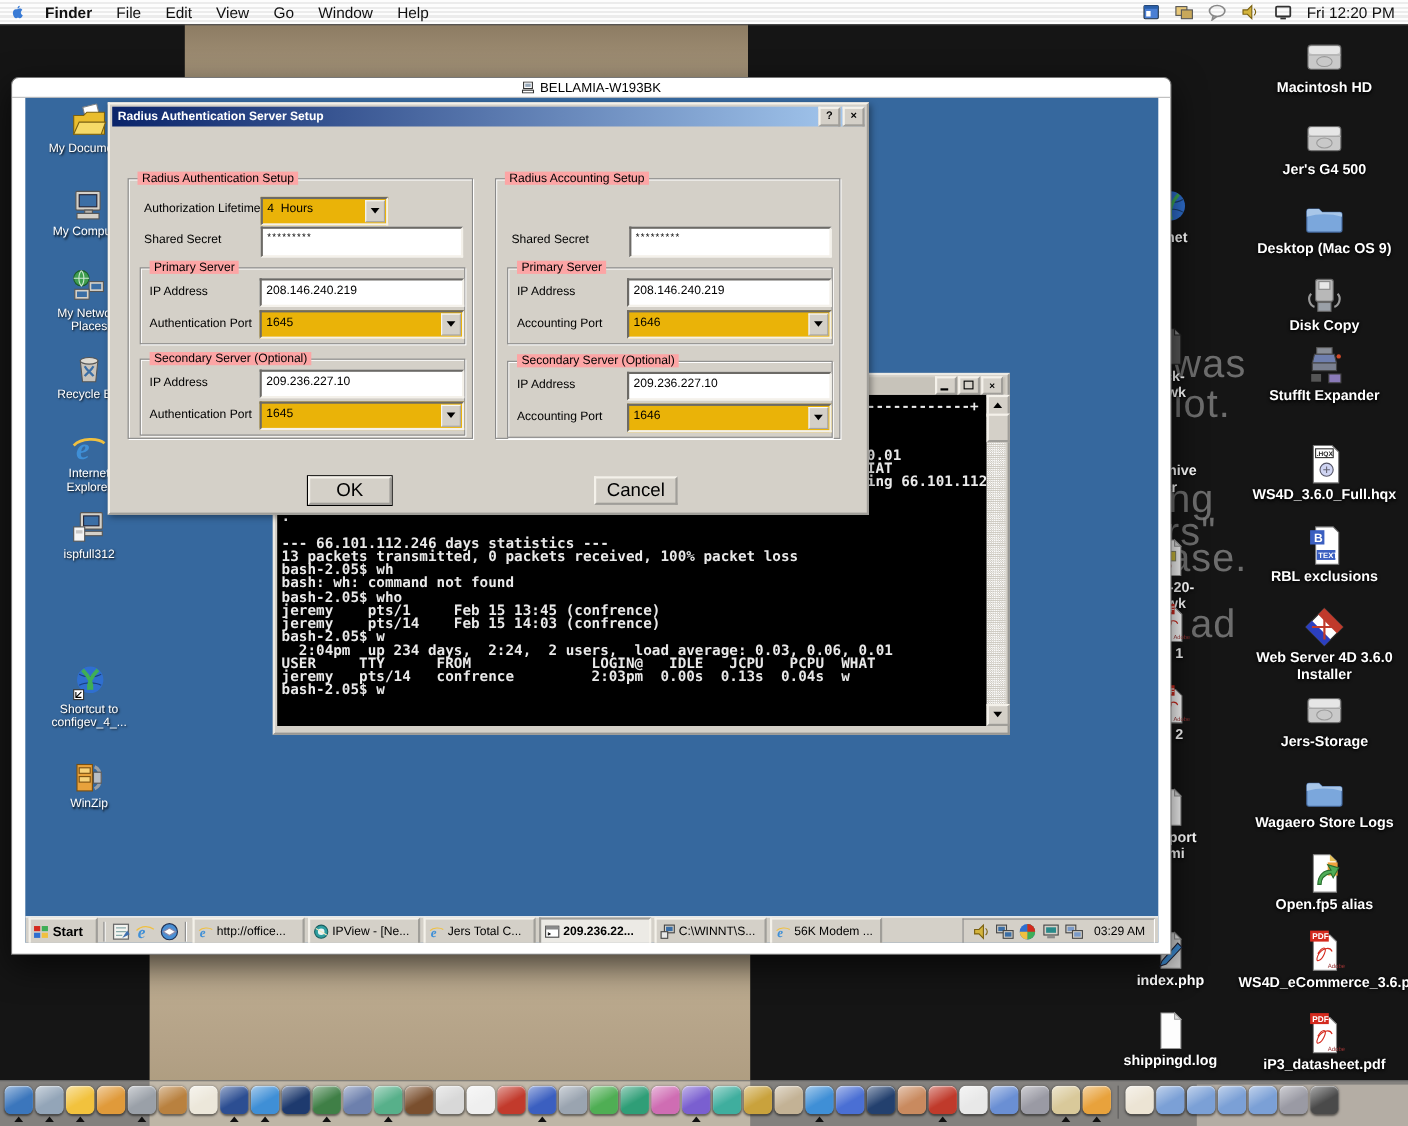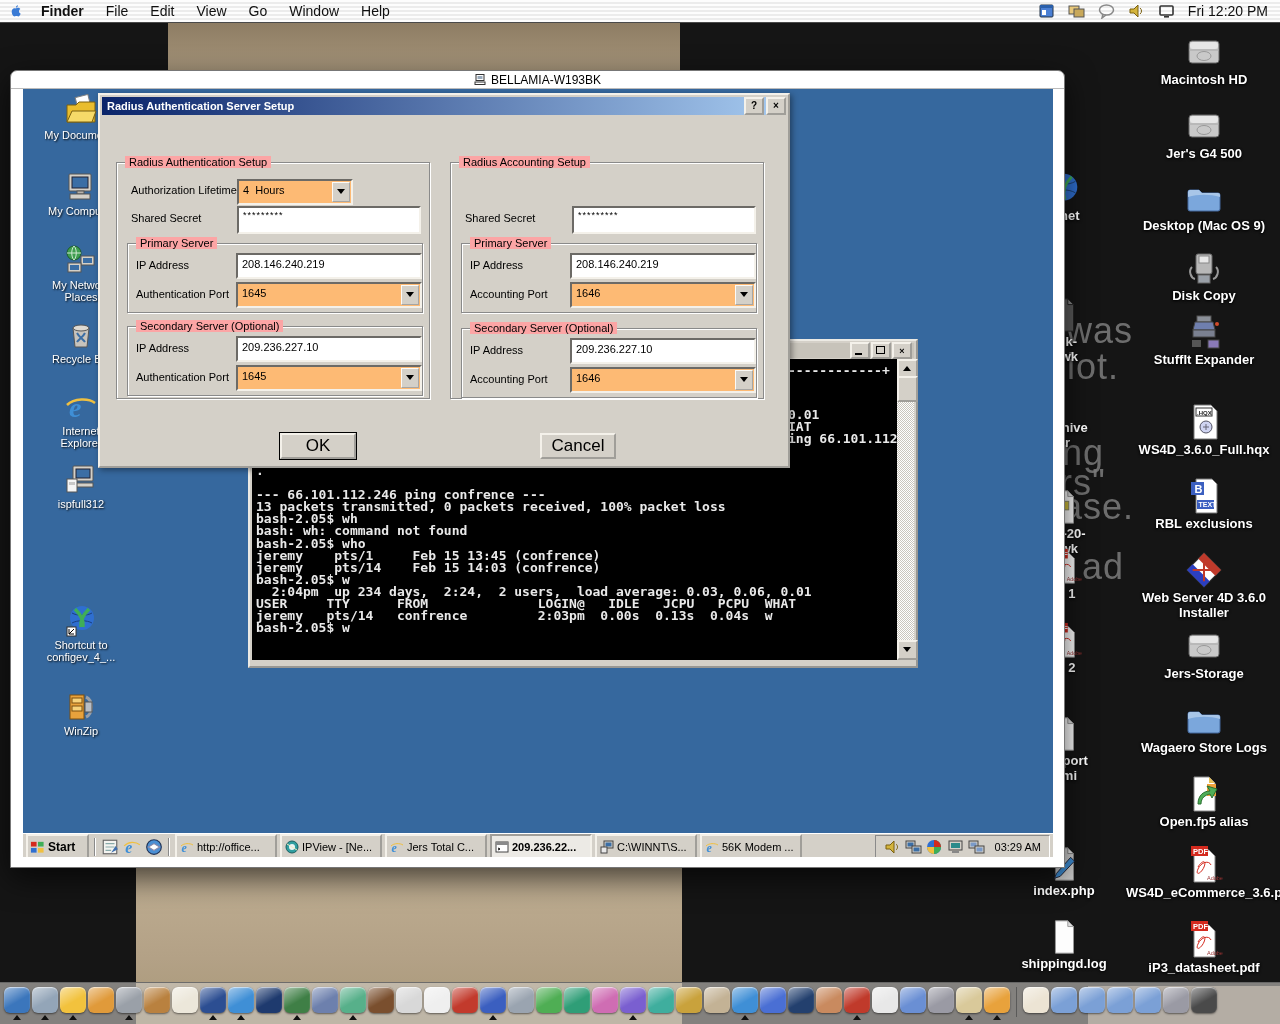--- a/index.html
+++ b/index.html
@@ -37,21 +37,21 @@
   .wicon{position:absolute;left:18px;width:80px;text-align:center}
   .wicon .wig{width:34px;height:34px;margin:0 auto}
   .wicon .wlbl{font-size:11px;color:#fff;text-shadow:1px 1px 2px #000;line-height:12px;margin-top:1px}
   .lbl{position:absolute;font-size:11px;color:#000;white-space:nowrap}
   .gbox{position:absolute;border:1px solid #8a8a8a;box-shadow:1px 1px 0 #fff,inset 1px 1px 0 #fff}
   .glabel{position:absolute;top:-7px;left:8px;background:#fca5a5;padding:0 4px;font-size:11px;white-space:nowrap}
   .field{position:absolute;background:#fff;border-top:2px solid #6c6a66;border-left:2px solid #6c6a66;
          border-bottom:2px solid #f4f1ea;border-right:2px solid #f4f1ea}
   .fval{display:block;font-size:11px;padding:3px 0 0 4px;color:#000;white-space:pre}
   .sec{font-size:9px;letter-spacing:1px;padding-top:2px}
-  .combo{position:absolute;height:22px;background:#fdba74;border-top:2px solid #6c6a66;border-left:2px solid #6c6a66;
+  .combo{position:absolute;height:22px;background:#eab308;border-top:2px solid #6c6a66;border-left:2px solid #6c6a66;
          border-bottom:2px solid #f4f1ea;border-right:2px solid #f4f1ea}
   .cval{display:block;font-size:11px;padding:3px 0 0 4px;color:#000;white-space:pre}
   .carrow{position:absolute;top:1px;right:1px;bottom:1px;width:16px;background:#D4D0C8;border:1px outset #fbfaf7}
   .carrow::after{content:"";position:absolute;left:4px;top:6px;border-left:4px solid transparent;
                  border-right:4px solid transparent;border-top:5px solid #000}
   .btn3d{position:absolute;background:#D4D0C8;border:2px outset #f4f1ea;font-size:17px;color:#000;
          display:flex;align-items:center;justify-content:center}
   .btn3d.default{box-shadow:0 0 0 1px #000}
   .tbtn{width:16px;height:14px;background:#D4D0C8;border:2px outset #f4f1ea;font-size:10px;font-weight:bold;
         color:#000;display:flex;align-items:center;justify-content:center;line-height:1}
@@ -536,21 +536,21 @@
       <div id="term-screen">
         <div id="term-frags">
             <div class="tline" style="top: 6px; left: 0px;">------------+</div>
             <div class="tline" style="top: 50px; left: 0px;">0.01</div>
             <div class="tline" style="top: 62px; left: 0px;">IAT</div>
             <div class="tline" style="top: 74px; left: 0px;">ing 66.101.112</div>
           </div>
         <div id="term-lines">
             <div class="tline">.</div>
             <div class="tline"> </div>
-            <div class="tline">--- 66.101.112.246 ping confrence ---</div>
+            <div class="tline">--- 66.101.112.246 days statistics ---</div>
             <div class="tline">13 packets transmitted, 0 packets received, 100% packet loss</div>
             <div class="tline">bash-2.05$ wh</div>
             <div class="tline">bash: wh: command not found</div>
             <div class="tline">bash-2.05$ who</div>
             <div class="tline">jeremy    pts/1     Feb 15 13:45 (confrence)</div>
             <div class="tline">jeremy    pts/14    Feb 15 14:03 (confrence)</div>
             <div class="tline">bash-2.05$ w</div>
             <div class="tline">  2:04pm  up 234 days,  2:24,  2 users,  load average: 0.03, 0.06, 0.01</div>
             <div class="tline">USER     TTY      FROM              LOGIN@   IDLE   JCPU   PCPU  WHAT</div>
             <div class="tline">jeremy   pts/14   confrence         2:03pm  0.00s  0.13s  0.04s  w</div>

